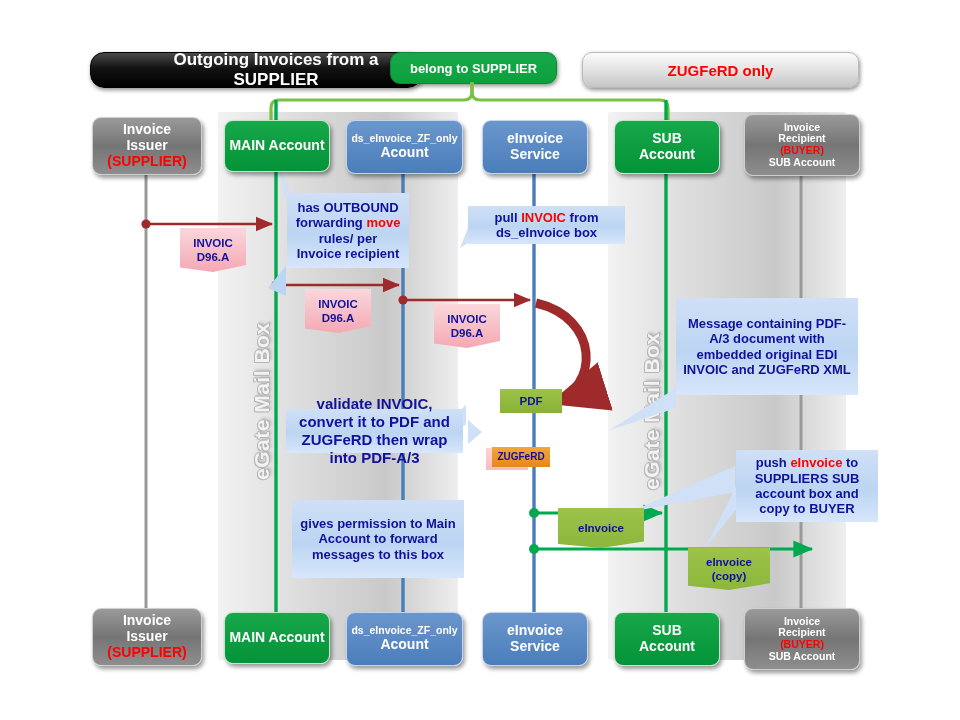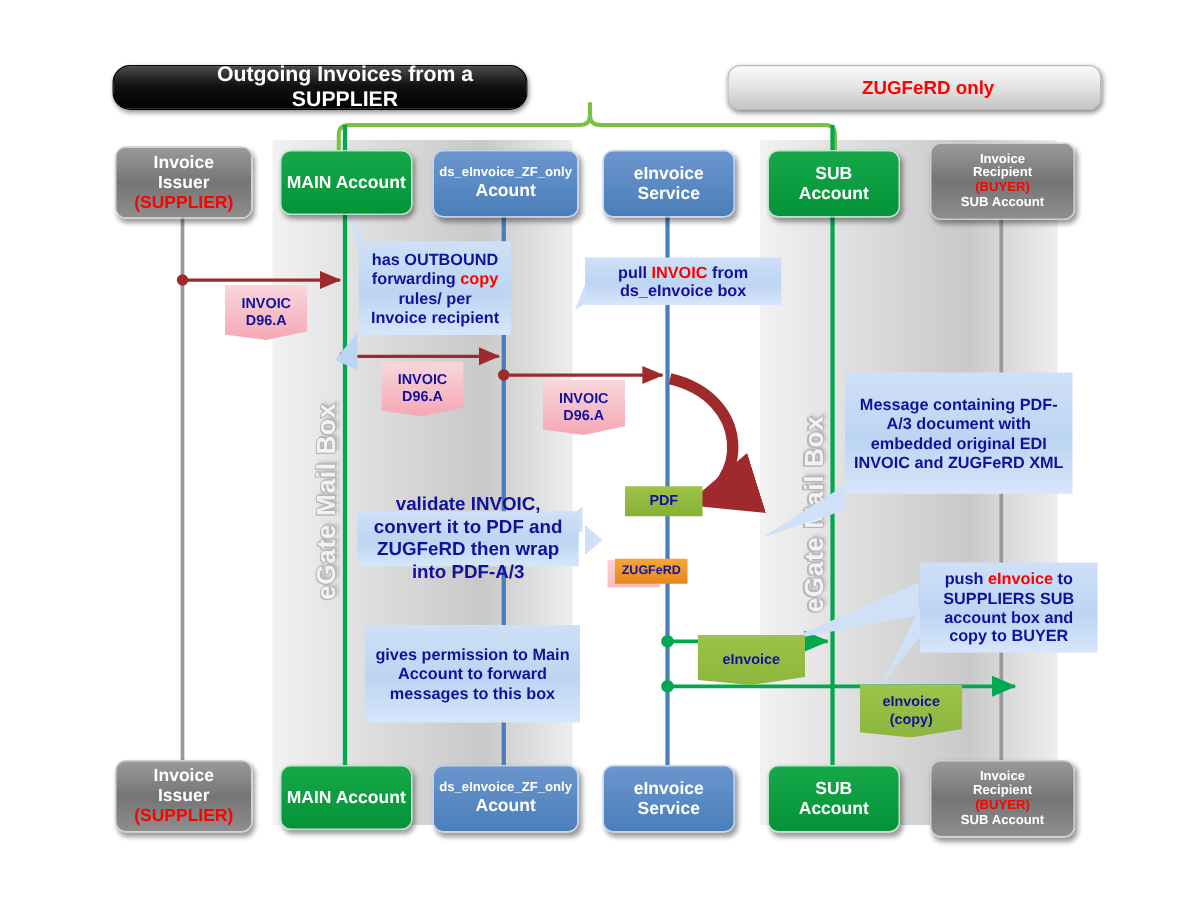--- a/index.html
+++ b/index.html
@@ -46,21 +46,21 @@
   .pill-black{
     background:linear-gradient(to bottom,#4a4a4a 0%,#121212 45%,#000 100%);
     color:#ffffff;font-size:17px;border:1px solid #000;
   }
   .pill-green{
     background:linear-gradient(to bottom,#19a849 0%,#0aa03d 100%);
     color:#ffffff;font-size:13px;border:1px solid #0b8a36;border-radius:10px;
   }
   .pill-gray{
     background:linear-gradient(to bottom,#fbfbfb 0%,#e3e3e3 50%,#c5c5c5 100%);
-    color:#ff0000;font-size:15px;border:1px solid #b9b9b9;border-radius:10px;padding-left:22px;
+    color:#ff0000;font-size:15px;border:1px solid #b9b9b9;border-radius:10px;
   }
 
   
   .node{
     position:absolute;
     display:flex;flex-direction:column;align-items:center;justify-content:center;
     text-align:center;border-radius:9px;
     color:#ffffff;font-weight:bold;
     box-shadow:2px 3px 4px rgba(0,0,0,.4);
     line-height:1.12;
@@ -116,20 +116,21 @@
 
 <div id="stage">
 
   <div class="lane" style="left:218px;top:112px;width:240px;height:548px;"></div>
   <div class="lane" style="left:608px;top:112px;width:238px;height:548px;"></div>
 
   <div class="lane-label" style="left:250px;top:480px;">eGate Mail Box</div>
   <div class="lane-label" style="left:640px;top:490px;">eGate Mail Box</div>
 
   <div class="pill pill-black" style="left:90px;top:52px;width:290px;height:34px;padding-left:40px;">Outgoing Invoices from a SUPPLIER</div>
+  <div class="pill pill-green" style="left:390px;top:52px;width:165px;height:30px;">belong to SUPPLIER</div>
   <div class="pill pill-gray" style="left:582px;top:52px;width:275px;height:34px;">ZUGFeRD only</div>
 
   <svg class="over" viewBox="0 0 960 720">
 
     <path d="M472 82 L472 92 Q472 100 464 100 L279 100 Q271 100 271 108 L271 120" fill="none" stroke="#7ac142" stroke-width="3.2"></path>
     <path d="M472 82 L472 92 Q472 100 480 100 L660 100 Q668 100 668 108 L668 120" fill="none" stroke="#7ac142" stroke-width="3.2"></path>
 
     <line x1="146" y1="173" x2="146" y2="608" stroke="#999999" stroke-width="3"></line>
     <line x1="276" y1="100" x2="276" y2="612" stroke="#00a94f" stroke-width="3.4"></line>
     <line x1="403" y1="173" x2="403" y2="612" stroke="#4a7ebb" stroke-width="3.4"></line>
@@ -232,21 +233,21 @@
   <div class="node node-gray" style="left:744px;top:608px;width:114px;height:60px;">
     <span class="sm">Invoice</span>
     <span class="sm">Recipient</span>
     <span class="sm buyer">(BUYER)</span>
     <span class="sm">SUB Account</span>
   </div>
 
   <div class="note" style="left:287px;top:193px;width:122px;height:75px;">
     <span>
       <span>has OUTBOUND</span><br>
-      <span>forwarding </span><span class="red">copy</span><br>
+      <span>forwarding </span><span class="red">move</span><br>
       <span>rules/ per</span><br>
       <span>Invoice recipient</span>
     </span>
   </div>
 
   <div class="note" style="left:468px;top:206px;width:157px;height:38px;">
     <span>
       <span>pull </span><span class="red">INVOIC</span><span> from</span><br>
       <span>ds_eInvoice box</span>
     </span>

